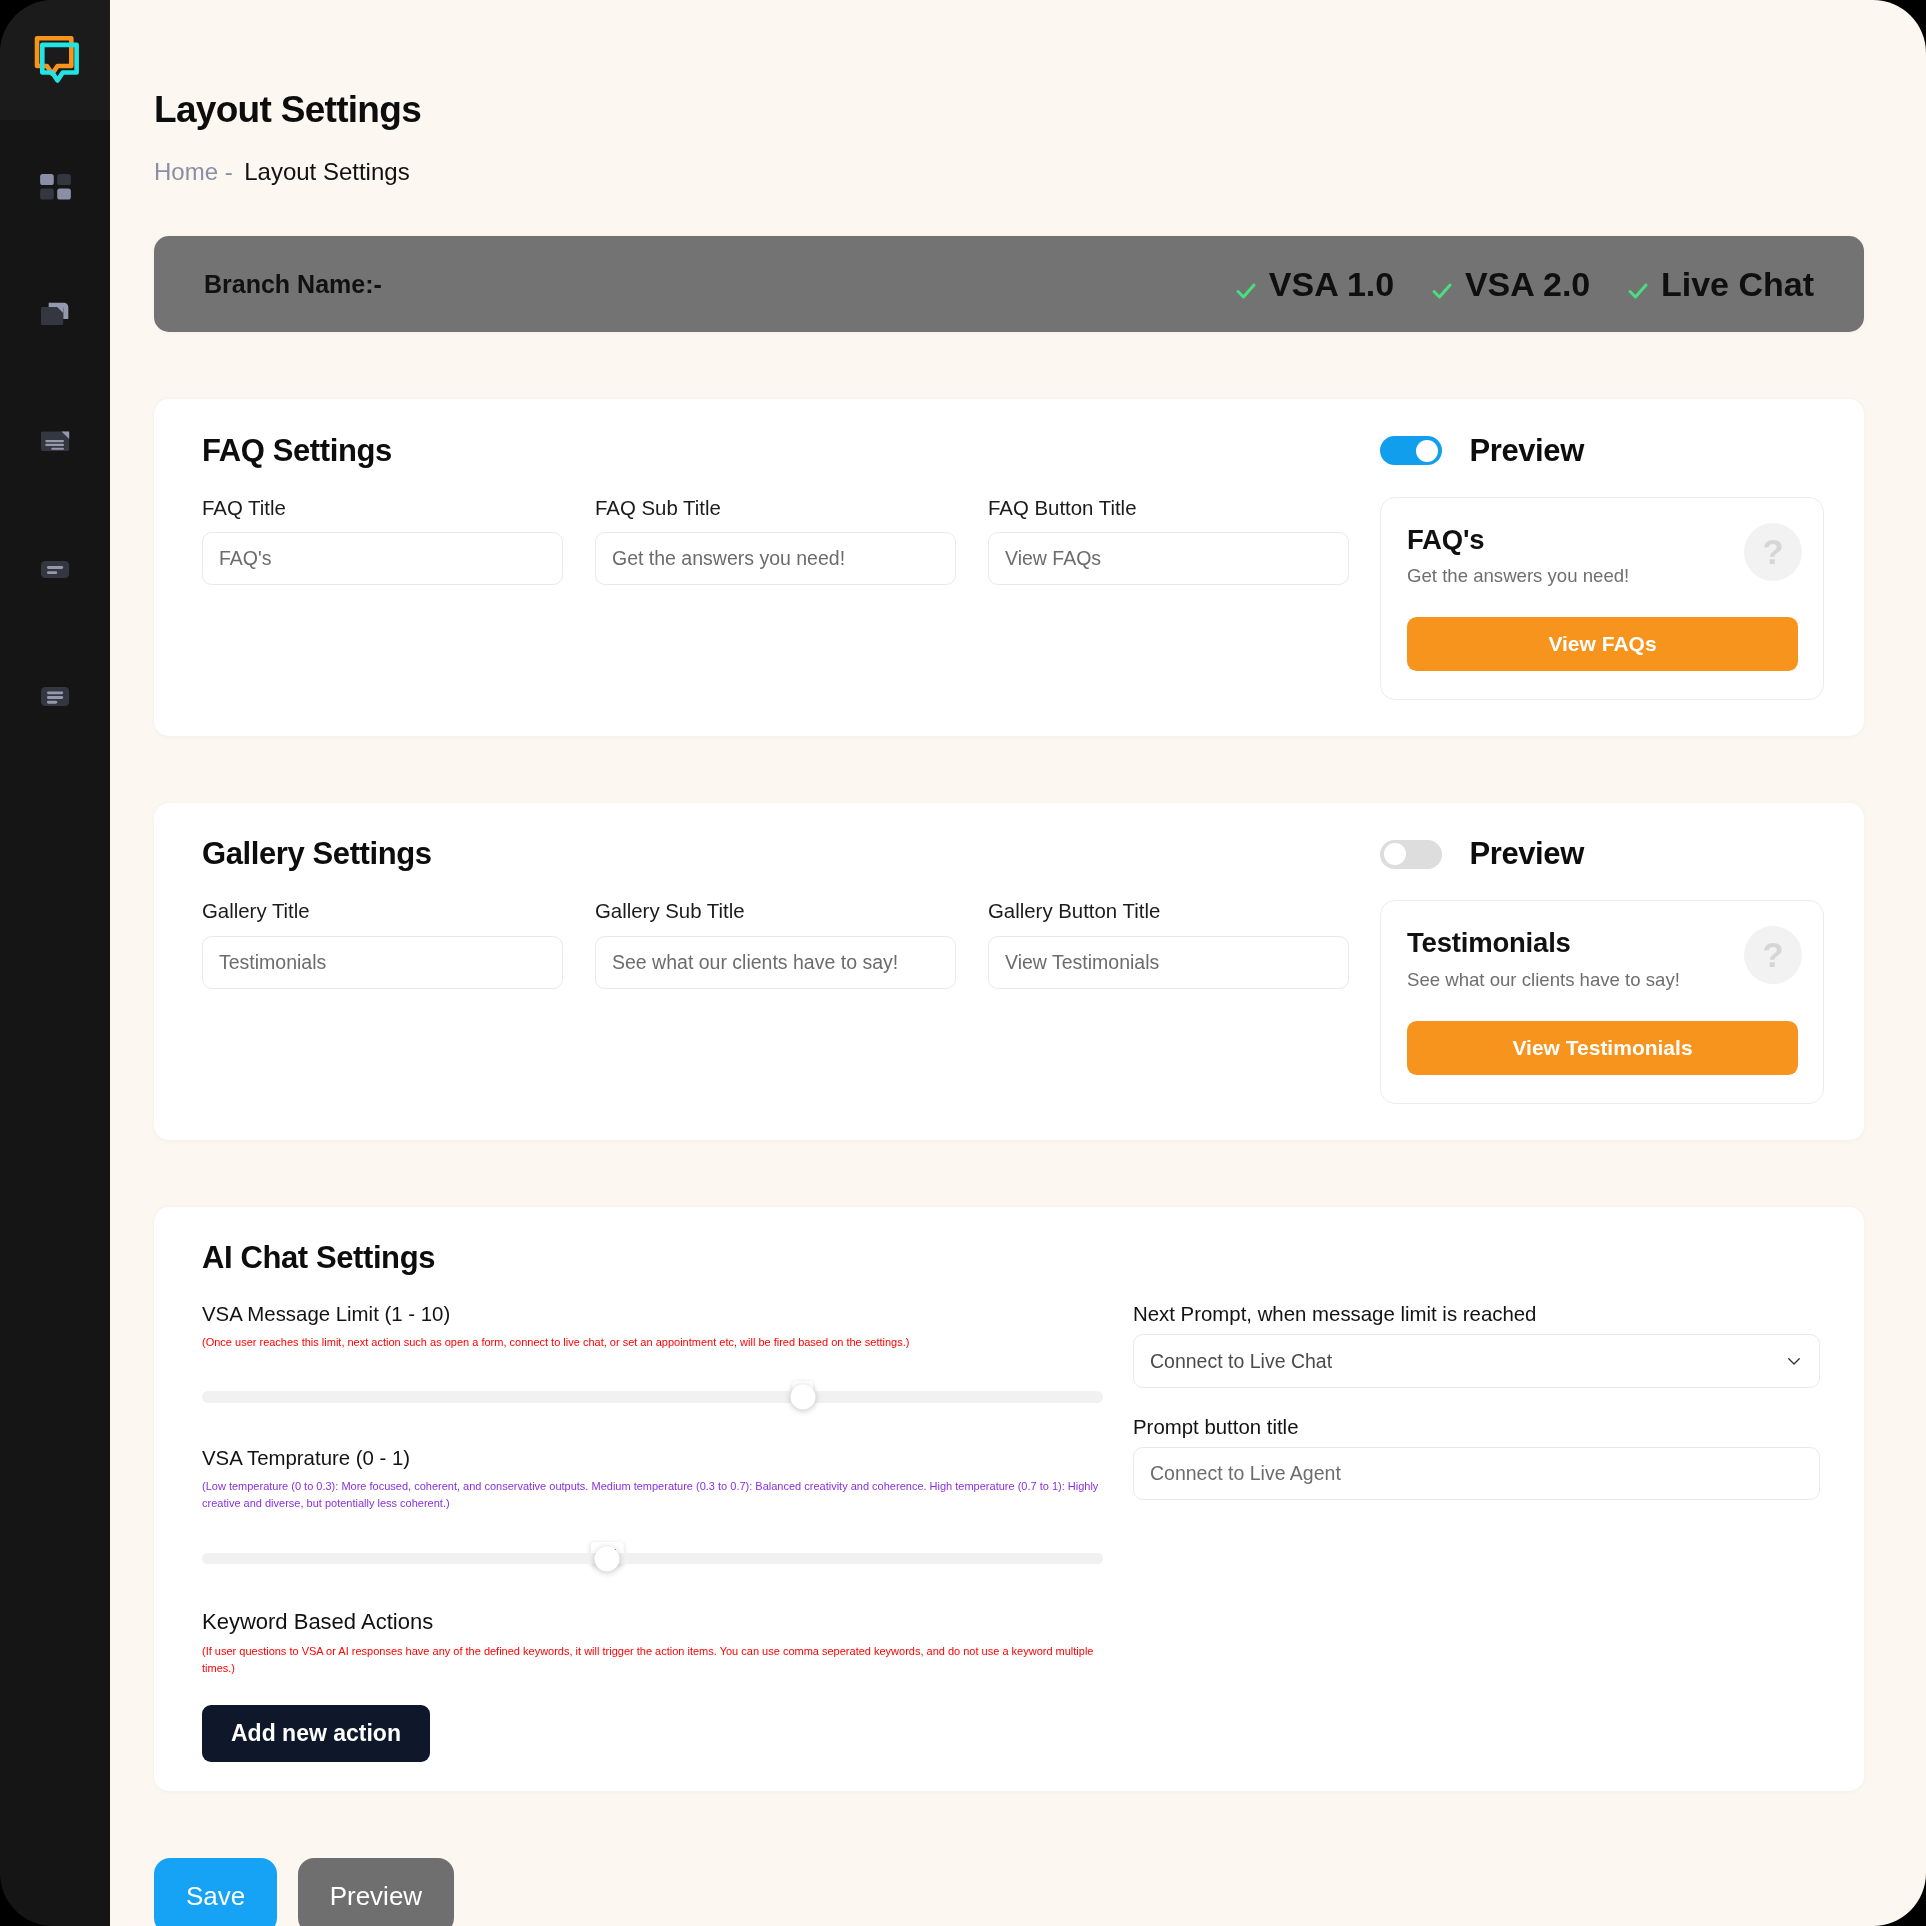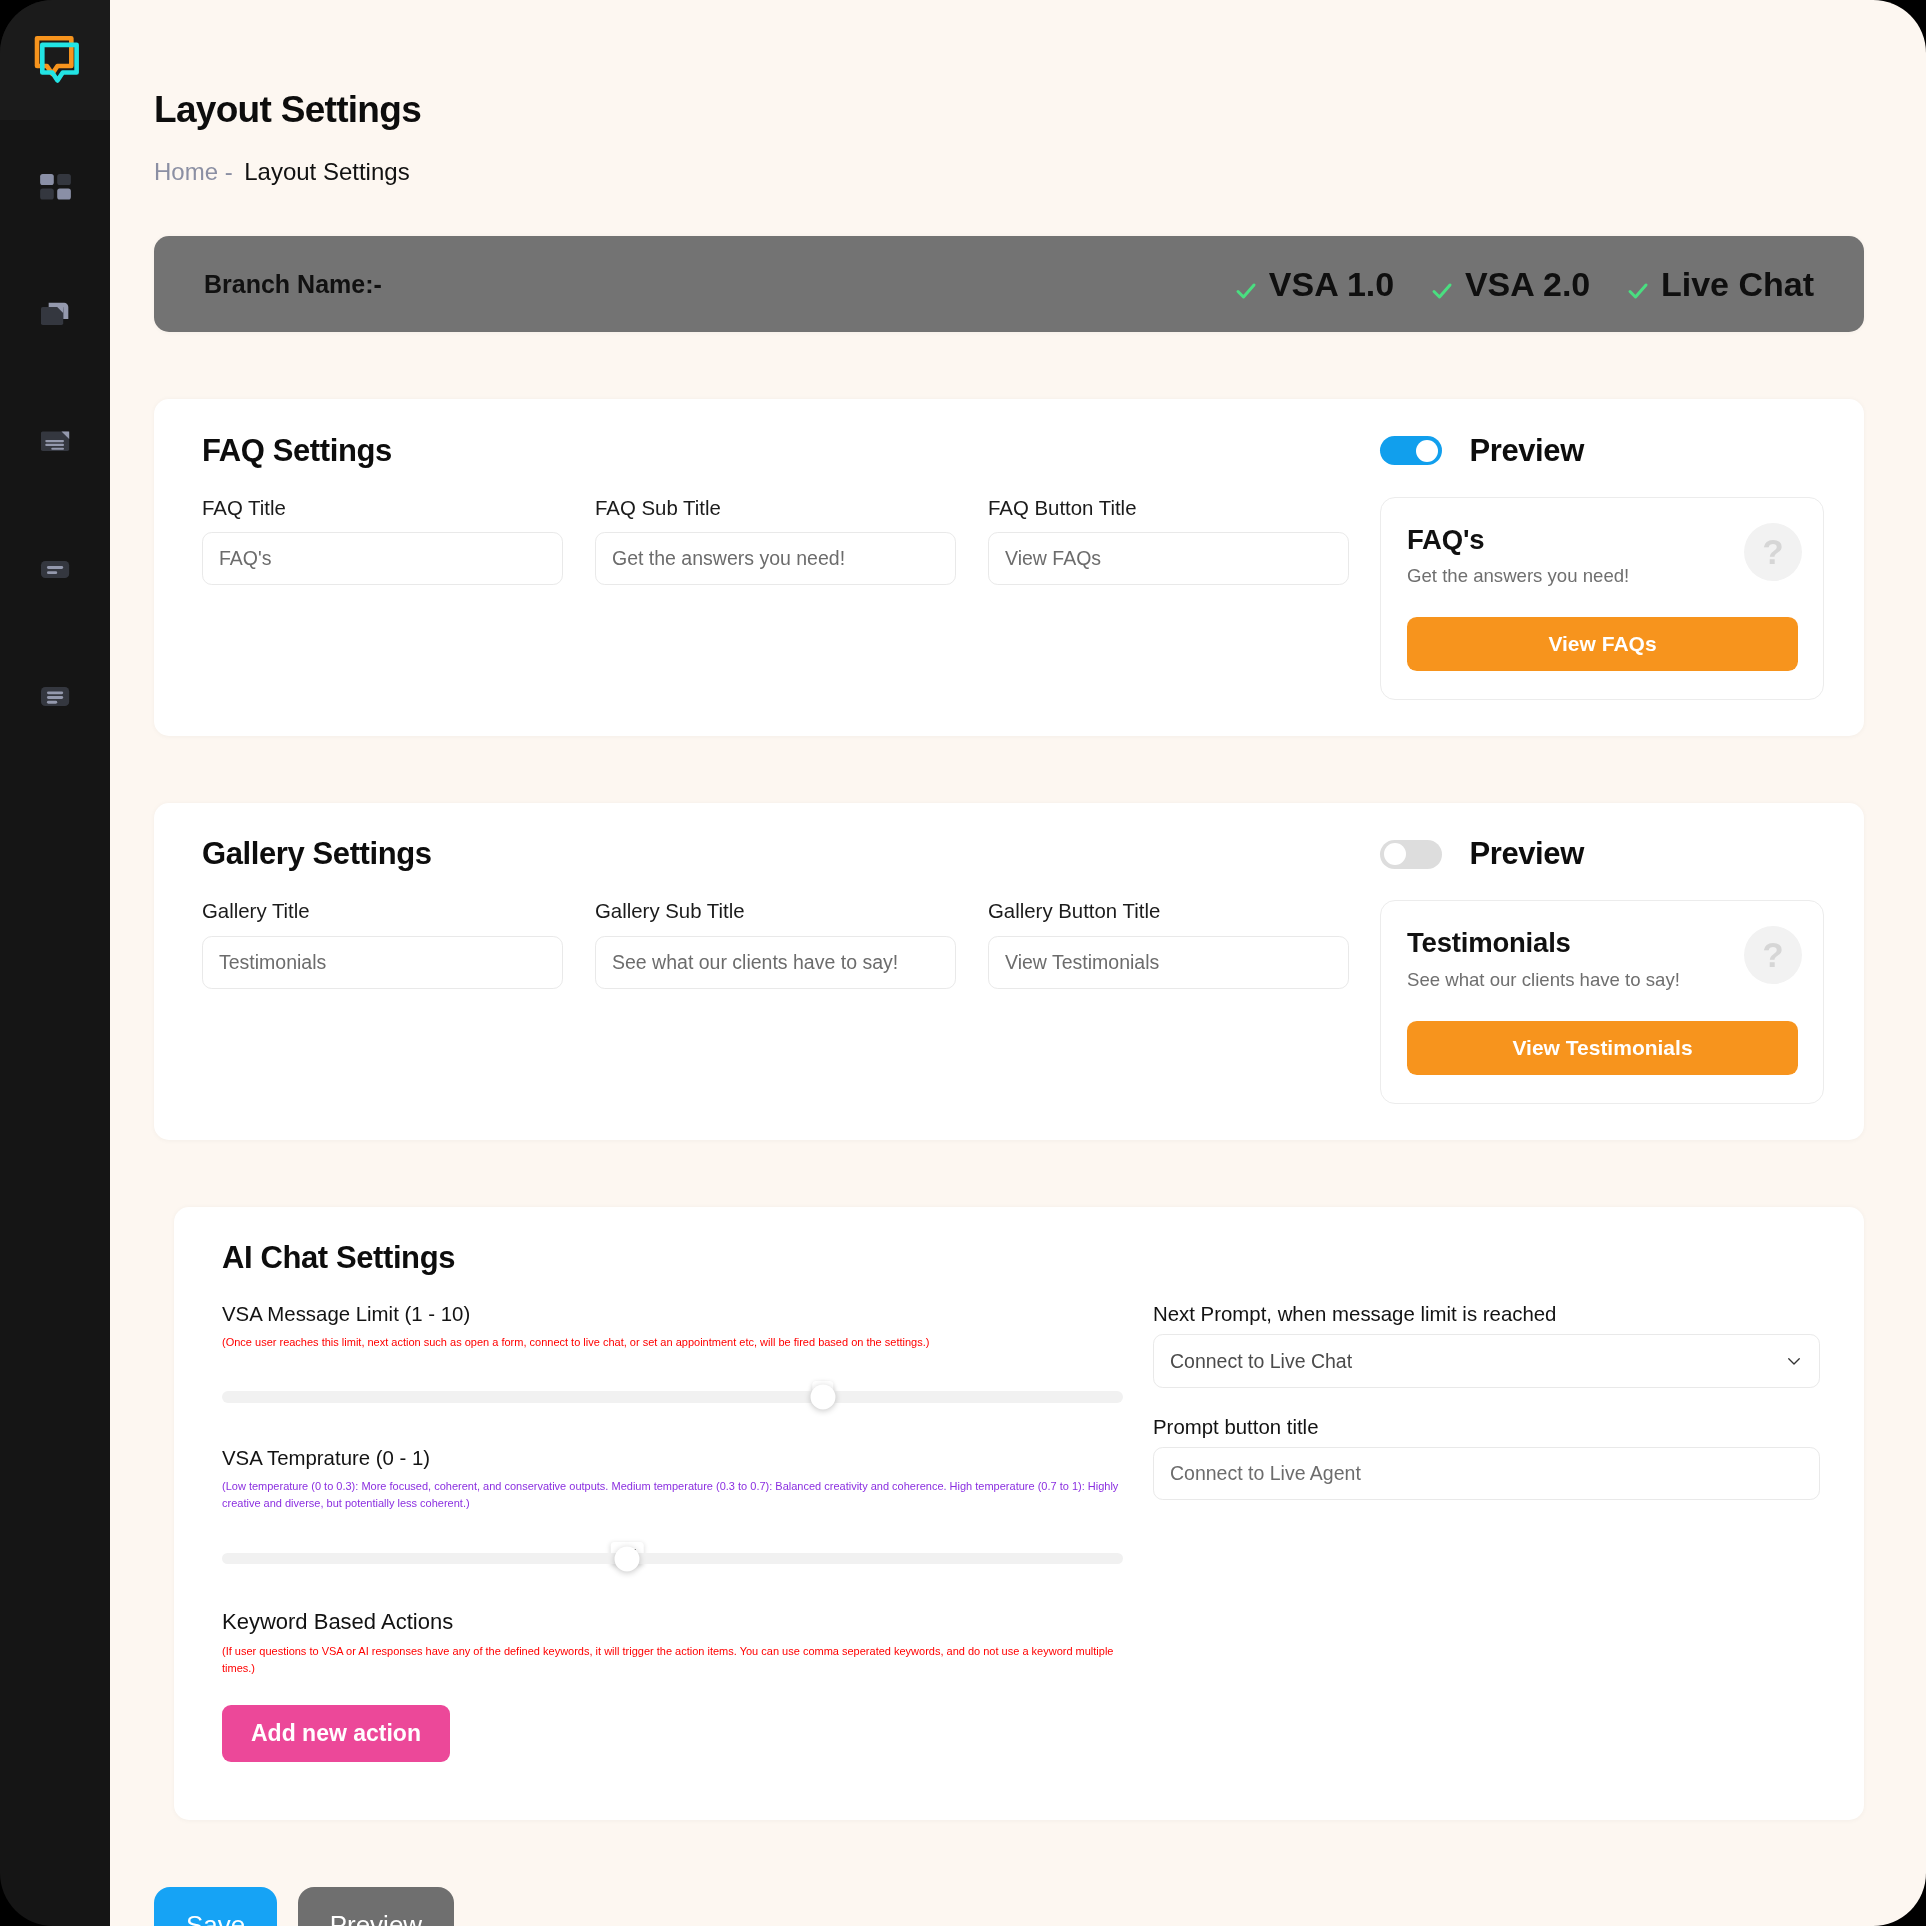--- a/index.html
+++ b/index.html
@@ -257,21 +257,21 @@
     background: #f2f2f2;
     display: flex;
     align-items: center;
     justify-content: center;
     font-size: 35px;
     color: #d6d6d6;
     font-weight: 700;
   }
 
   
-  .ai-card { padding: 33px 44px 58px 48px; margin-left: 20px; }
+  .ai-card { padding: 33px 44px 29px 48px; }
   .ai-title {
     font-size: 31px;
     font-weight: 700;
     color: #0d0d0d;
     letter-spacing: -0.4px;
     margin-bottom: 27.5px;
   }
   .ai-cols { display: flex; gap: 30px; }
   .ai-left  { flex: 0 0 901px; }
   .ai-right { flex: 1 1 auto; min-width: 0; }
@@ -349,21 +349,21 @@
     pointer-events: none;
   }
 
   .kb-title {
     font-size: 22px;
     color: #121212;
     margin-bottom: 8px;
   }
   .btn-add {
     margin-top: 23px;
-    background: #ec4899;
+    background: #0f172a;
     color: #ffffff;
     border: none;
     border-radius: 9px;
     height: 57px;
     padding: 0 29px;
     font-size: 23px;
     font-weight: 600;
     font-family: "Liberation Sans", sans-serif;
     cursor: pointer;
   }

